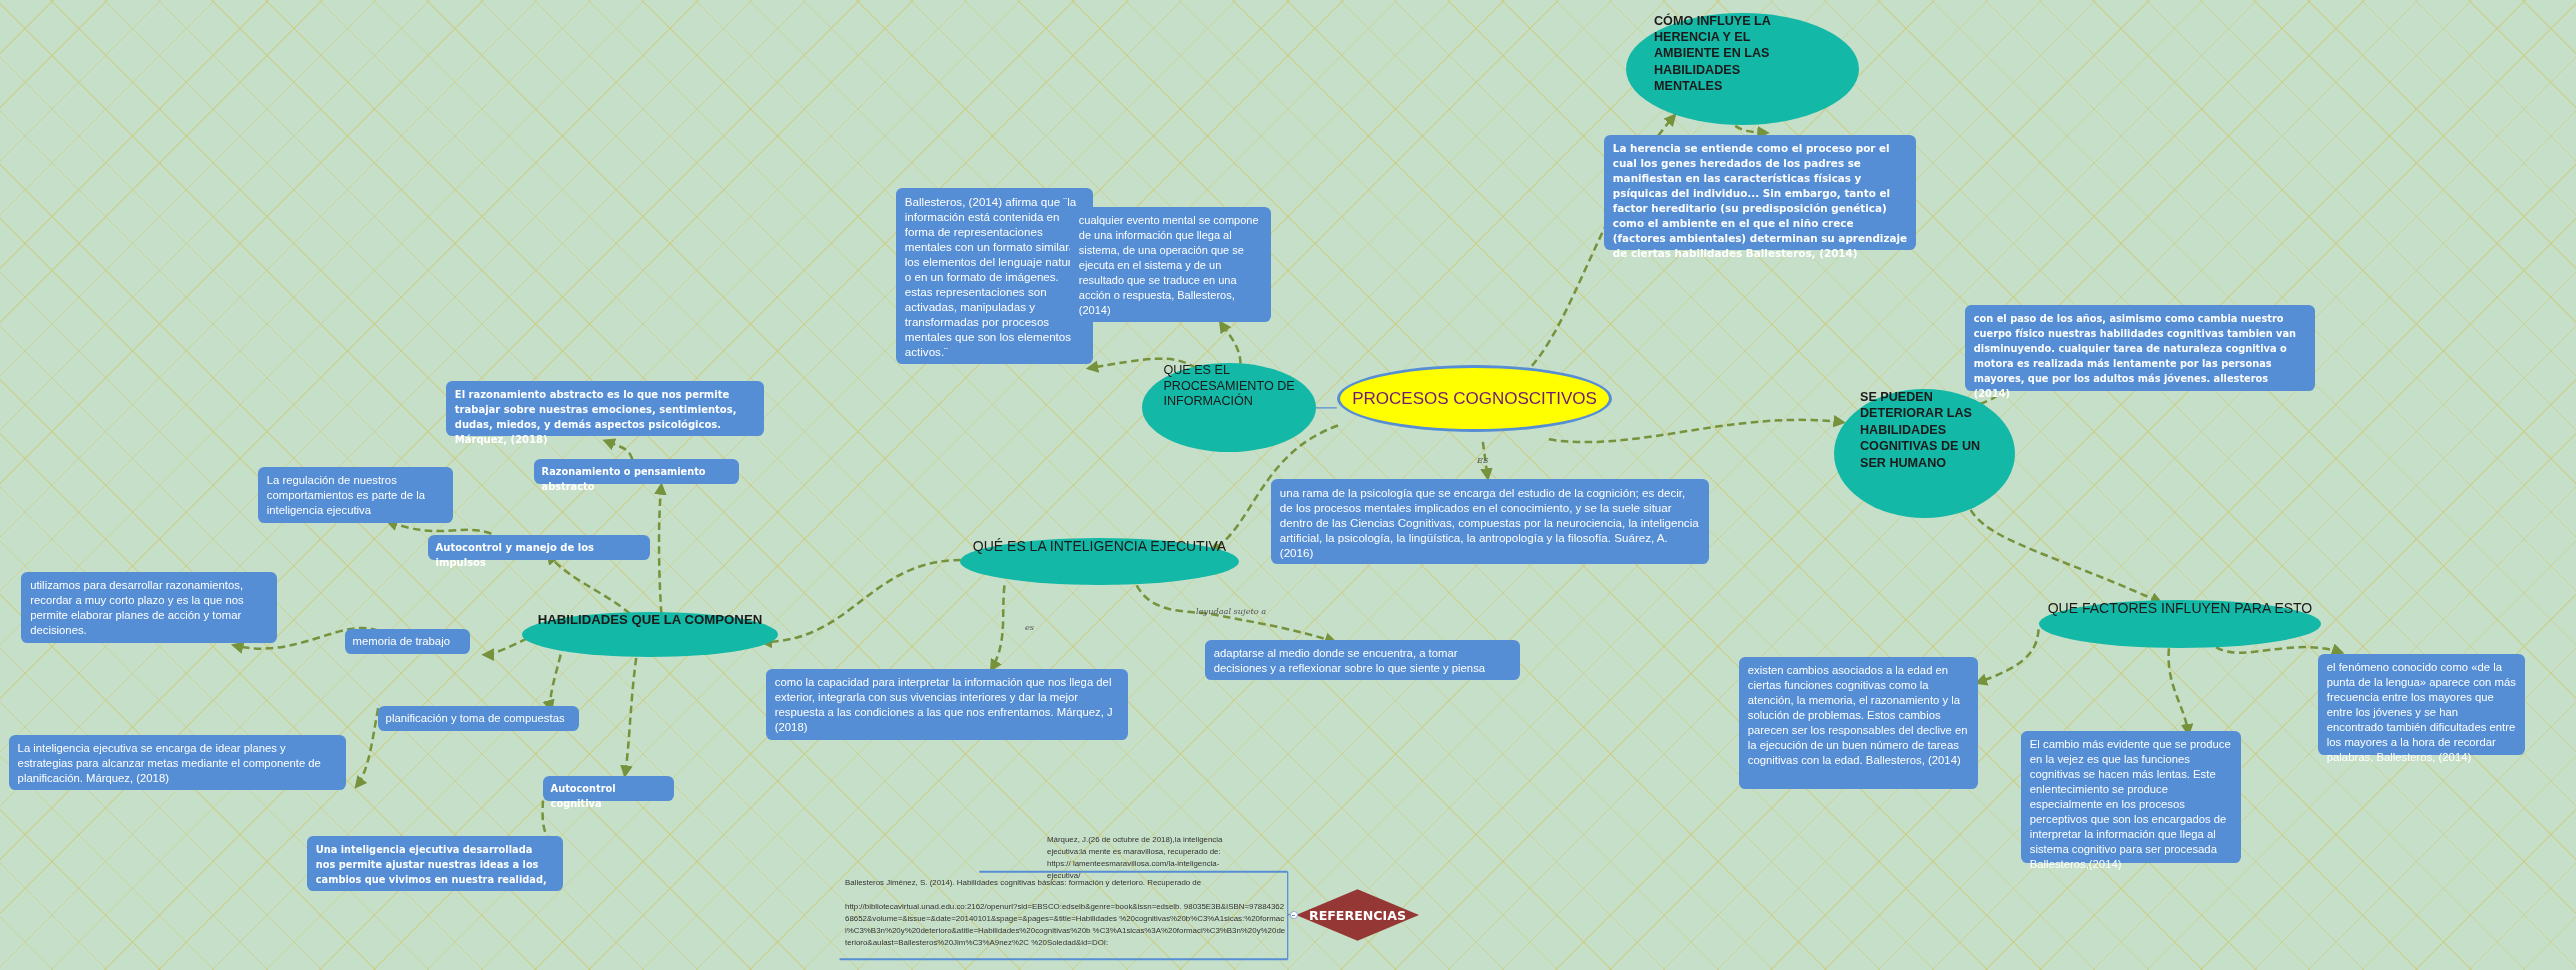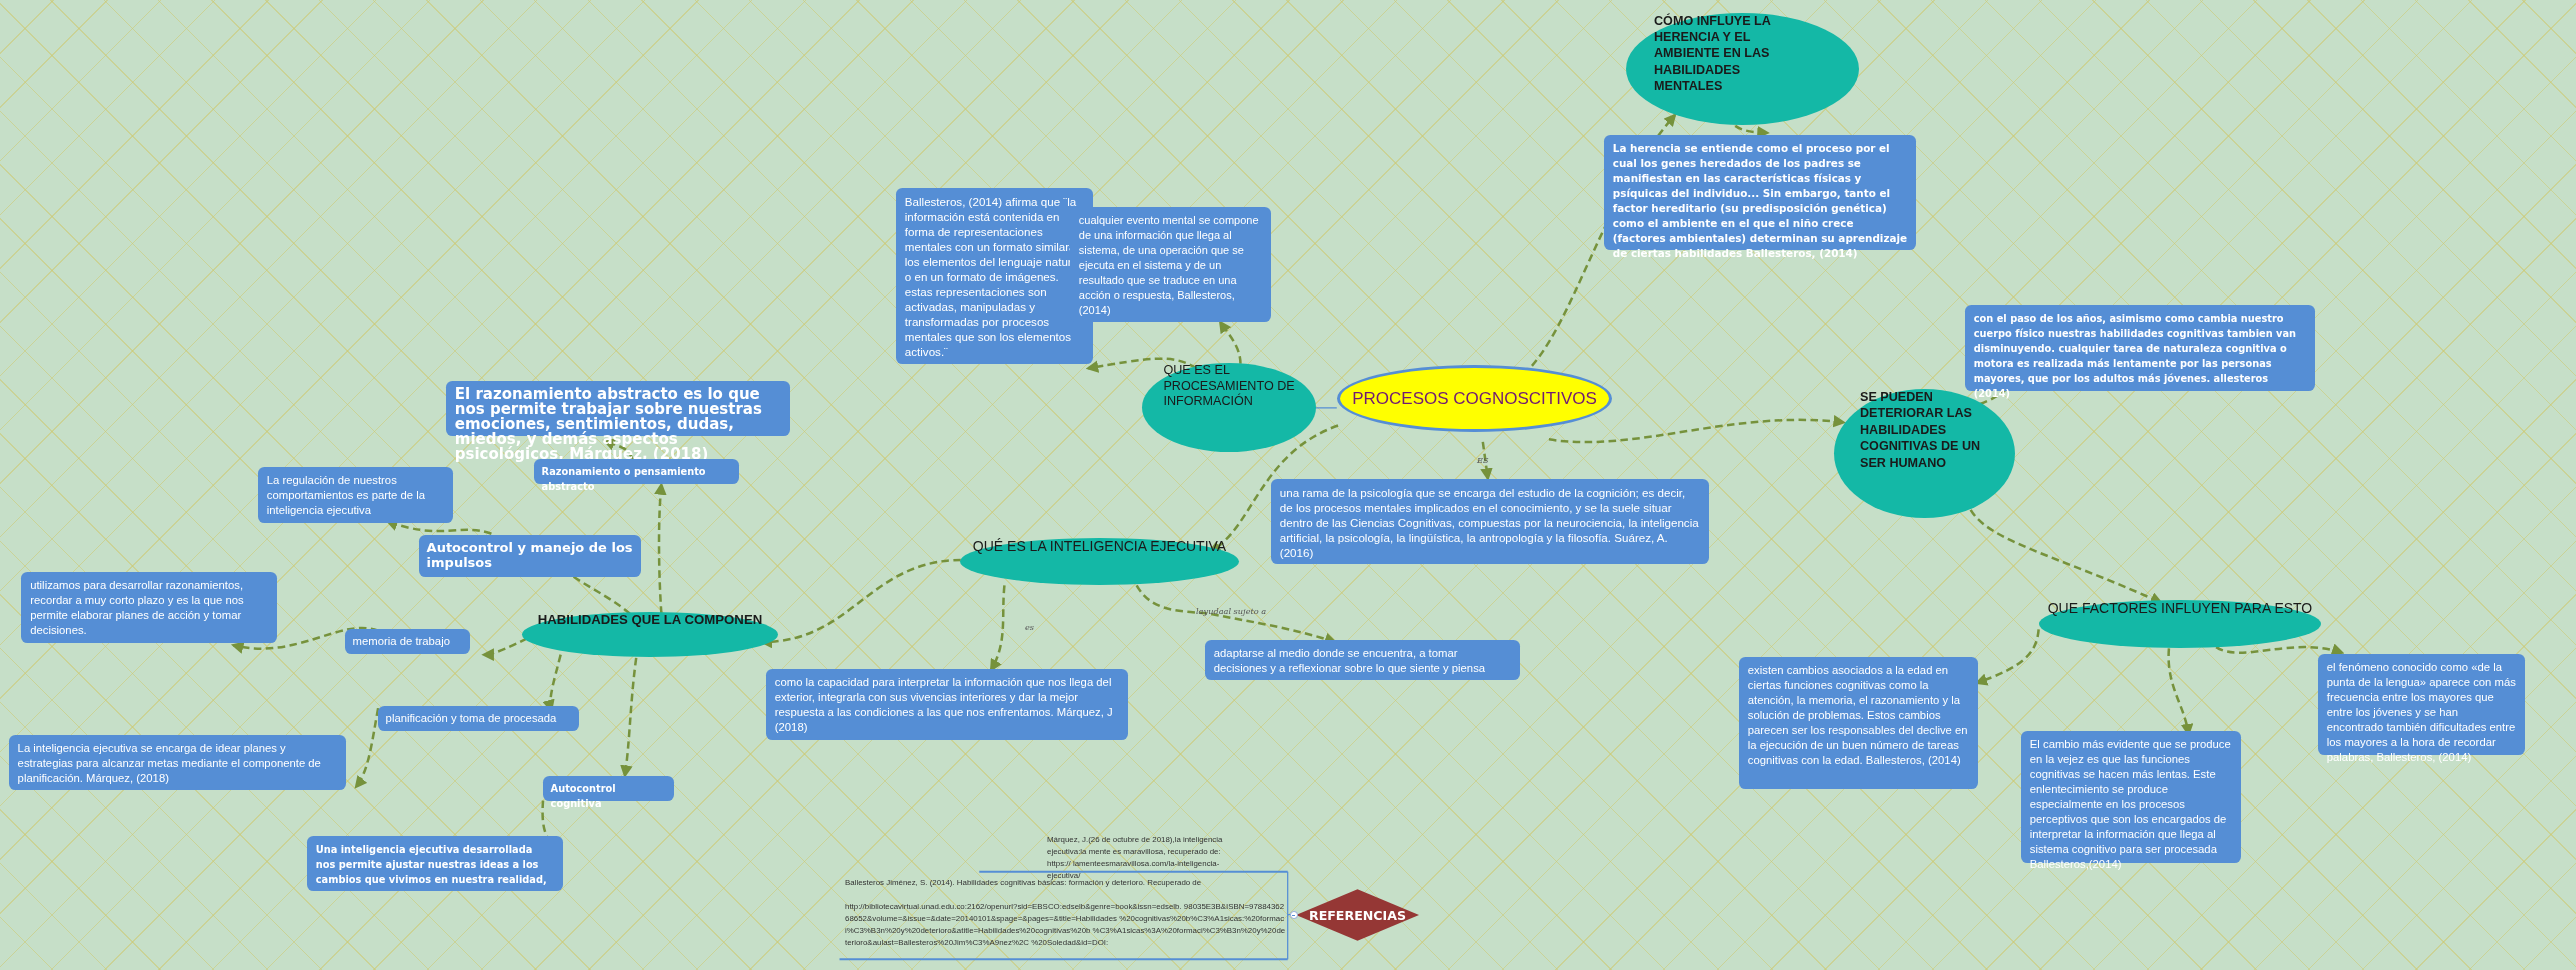--- a/index.html
+++ b/index.html
@@ -185,46 +185,46 @@
 </div>
 
 <div class="box" style="left:766px;top:669px;width:362px;height:71px;font-size:11.3px;line-height:15px;">
   <span>como la capacidad para interpretar la información que nos llega del exterior, integrarla con sus vivencias interiores y dar la mejor respuesta a las condiciones a las que nos enfrentamos. Márquez, J (2018)</span>
 </div>
 
 <div class="box" style="left:1205px;top:640px;width:315px;height:40px;font-size:11.3px;line-height:15px;">
   <span>adaptarse al medio donde se encuentra, a tomar decisiones y a reflexionar sobre lo que siente y piensa</span>
 </div>
 
-<div class="box" style="left:446px;top:381px;width:344px;height:55px;font-family:'DejaVu Sans','Liberation Sans',sans-serif;font-size:15px;line-height:15px;font-weight:bold;">
+<div class="box" style="left:446px;top:381px;width:318px;height:55px;font-family:'DejaVu Sans','Liberation Sans',sans-serif;font-size:10px;line-height:15px;font-weight:bold;">
   <span> El razonamiento abstracto es lo que nos permite trabajar sobre nuestras emociones, sentimientos, dudas, miedos, y demás aspectos psicológicos. Márquez, (2018)</span>
 </div>
 
 <div class="box" style="left:534px;top:459px;width:205px;height:25px;padding:5px 7.6px;font-family:'DejaVu Sans','Liberation Sans',sans-serif;font-size:9.8px;font-weight:bold;">
   <span>Razonamiento o pensamiento abstracto</span>
 </div>
 
 <div class="box" style="left:258px;top:467px;width:195px;height:56px;font-size:11.3px;line-height:15px;">
   <span>La regulación de nuestros comportamientos es parte de la inteligencia ejecutiva</span>
 </div>
 
-<div class="box" style="left:419px;top:535px;width:222px;height:42px;padding:5px 7.6px;font-family:'DejaVu Sans','Liberation Sans',sans-serif;font-size:13px;font-weight:bold;">
+<div class="box" style="left:428px;top:535px;width:222px;height:25px;padding:5px 7.6px;font-family:'DejaVu Sans','Liberation Sans',sans-serif;font-size:10px;font-weight:bold;">
   <span>Autocontrol y manejo de los impulsos</span>
 </div>
 
 <div class="box" style="left:21.4px;top:572px;width:256px;height:71px;font-size:11.3px;line-height:15px;">
   <span>utilizamos para desarrollar razonamientos, recordar a muy corto plazo y es la que nos permite elaborar planes de acción y tomar decisiones.</span>
 </div>
 
 <div class="box" style="left:345px;top:629px;width:125px;height:25px;padding:5px 7.6px;font-size:11.3px;">
   <span>memoria de trabajo</span>
 </div>
 
 <div class="box" style="left:378px;top:706px;width:201px;height:25px;padding:5px 7.6px;font-size:11.3px;">
-  <span>planificación y toma de procesada</span>
+  <span>planificación y toma de compuestas</span>
 </div>
 
 <div class="box" style="left:8.8px;top:735px;width:337px;height:55px;font-size:11.3px;line-height:15px;">
   <span>La inteligencia ejecutiva se encarga de idear planes y estrategias para alcanzar metas mediante el componente de planificación. Márquez, (2018)</span>
 </div>
 
 <div class="box" style="left:543px;top:776px;width:131px;height:25px;padding:5px 7.6px;font-family:'DejaVu Sans','Liberation Sans',sans-serif;font-size:9.8px;font-weight:bold;">
   <span>Autocontrol cognitiva</span>
 </div>
 

